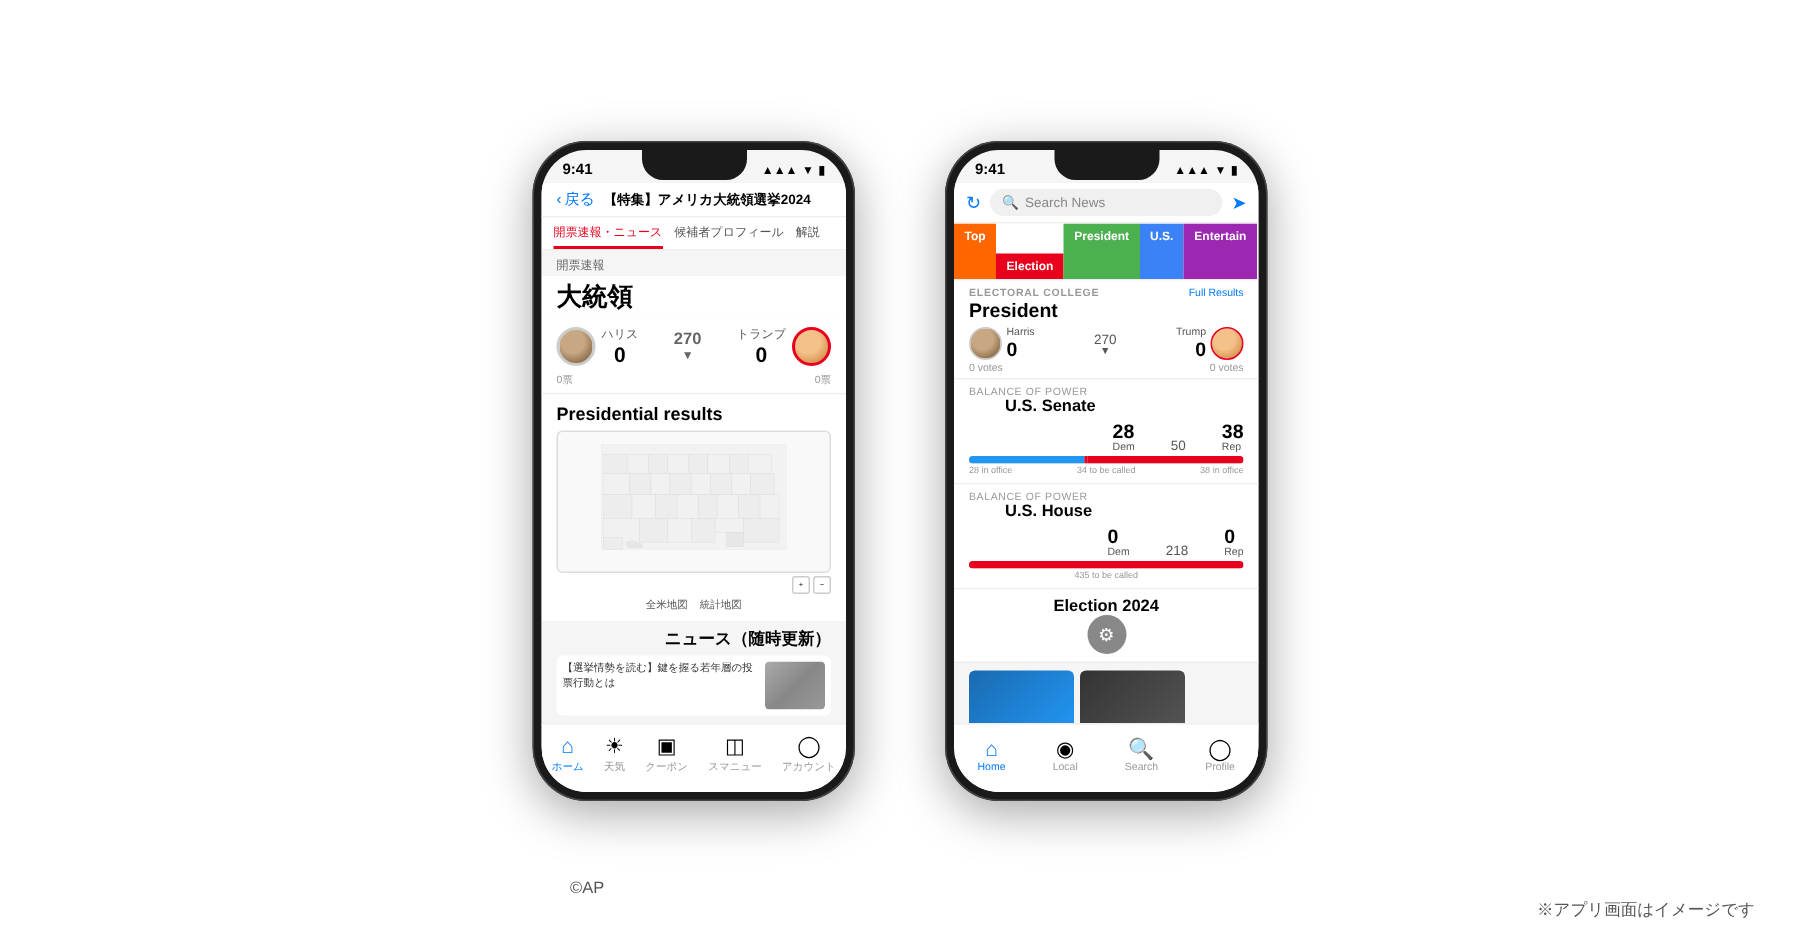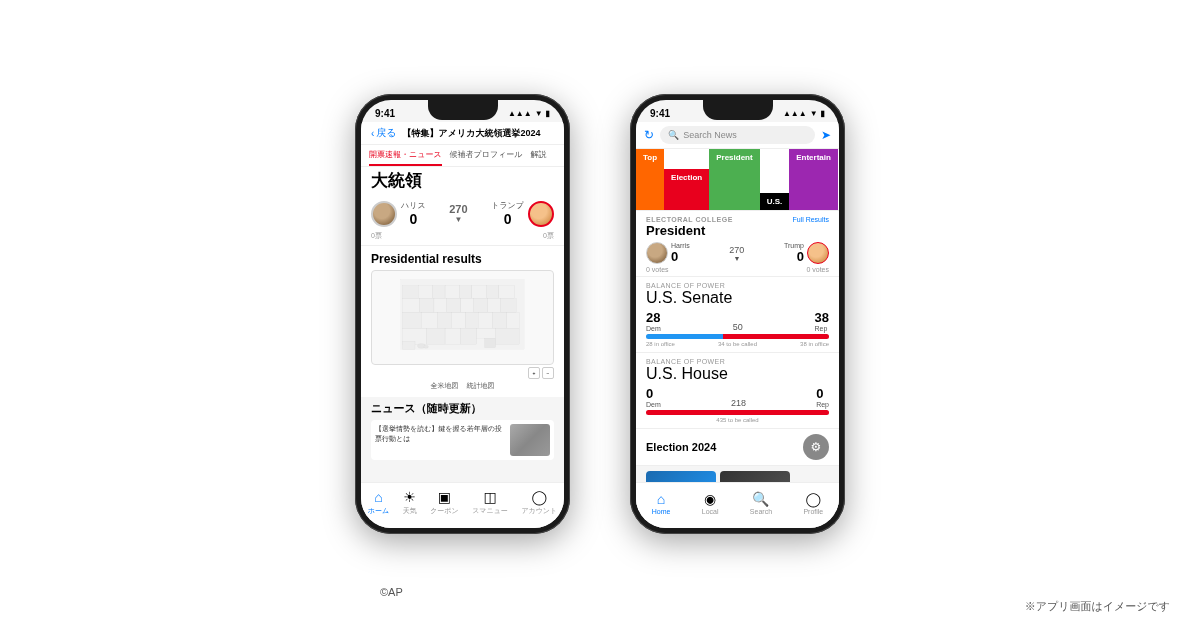--- a/index.html
+++ b/index.html
@@ -213,20 +213,21 @@
       margin-top: 2px;
     }
     .news-section {
       background: #f5f5f5;
       padding: 4px 10px;
     }
     .news-title {
       font-size: 11px;
       font-weight: 700;
       margin-bottom: 4px;
+      text-align: right;
     }
     .news-item {
       display: flex;
       gap: 6px;
       background: #fff;
       border-radius: 4px;
       padding: 4px;
     }
     .news-text { font-size: 7px; color: #333; flex: 1; line-height: 1.4; }
     .news-thumb {
@@ -300,21 +301,21 @@
     .tab-pill {
       padding: 4px 7px;
       font-size: 8px;
       font-weight: 600;
       color: #fff;
       border-radius: 0;
     }
     .tab-top { background: #ff6600; }
     .tab-election { background: #e8001d; margin-top: 20px; }
     .tab-following { background: #4caf50; }
-    .tab-us { background: #000000; margin-top: 44px; }
+    .tab-us { background: #3b82f6; }
     .tab-entertain { background: #9c27b0; }
     .electoral-section {
       background: #fff;
       padding: 5px 10px 3px;
       border-bottom: 1px solid #eee;
     }
     .ec-label {
       font-size: 7px;
       color: #999;
       font-weight: 600;
@@ -362,26 +363,27 @@
       background: #fff;
       padding: 5px 10px;
       border-bottom: 1px solid #eee;
     }
     .bal-label {
       font-size: 7px;
       color: #999;
       text-transform: uppercase;
       letter-spacing: 0.4px;
     }
-    .bal-title { font-size: 16px; font-weight: 400; margin-bottom: 3px; }
+    .bal-title { font-size: 11px; font-weight: 700; margin-bottom: 3px; margin-left: 24px; }
     .bal-numbers {
       display: flex;
-      justify-content: space-between;
+      justify-content: flex-end;
       align-items: flex-end;
       margin-bottom: 2px;
+      gap: 24px;
     }
     .bal-dem { font-size: 13px; font-weight: 700; }
     .bal-mid { font-size: 9px; color: #555; text-align: center; }
     .bal-rep { font-size: 13px; font-weight: 700; }
     .bal-party-dem { font-size: 7px; color: #555; }
     .bal-party-rep { font-size: 7px; color: #555; }
     .progress-bar {
       width: 100%;
       height: 5px;
       background: #ddd;
@@ -399,20 +401,21 @@
       font-size: 6px;
       color: #999;
     }
     .election2024-section {
       background: #fff;
       padding: 5px 10px;
       display: flex;
       justify-content: space-between;
       align-items: center;
       border-bottom: 1px solid #eee;
+      flex-direction: column;
     }
     .election-label { font-size: 11px; font-weight: 700; }
     .gear-circle {
       width: 26px;
       height: 26px;
       background: #888;
       border-radius: 50%;
       display: flex;
       align-items: center;
       justify-content: center;
@@ -494,20 +497,21 @@
         </div>
         <span class="nav-title">【特集】アメリカ大統領選挙2024</span>
       </div>
 
       <div class="tab-bar-left">
         <span class="tab-item-left active">開票速報・ニュース</span>
         <span class="tab-item-left">候補者プロフィール</span>
         <span class="tab-item-left">解説</span>
       </div>
 
+      <div class="section-label">開票速報</div>
 
       <div class="section-title">大統領</div>
 
       <div class="candidates-row">
         <div class="candidate">
           <div class="candidate-avatar avatar-harris"></div>
           <div class="candidate-info">
             <div class="candidate-name">ハリス</div>
             <div class="candidate-votes">0</div>
           </div>

